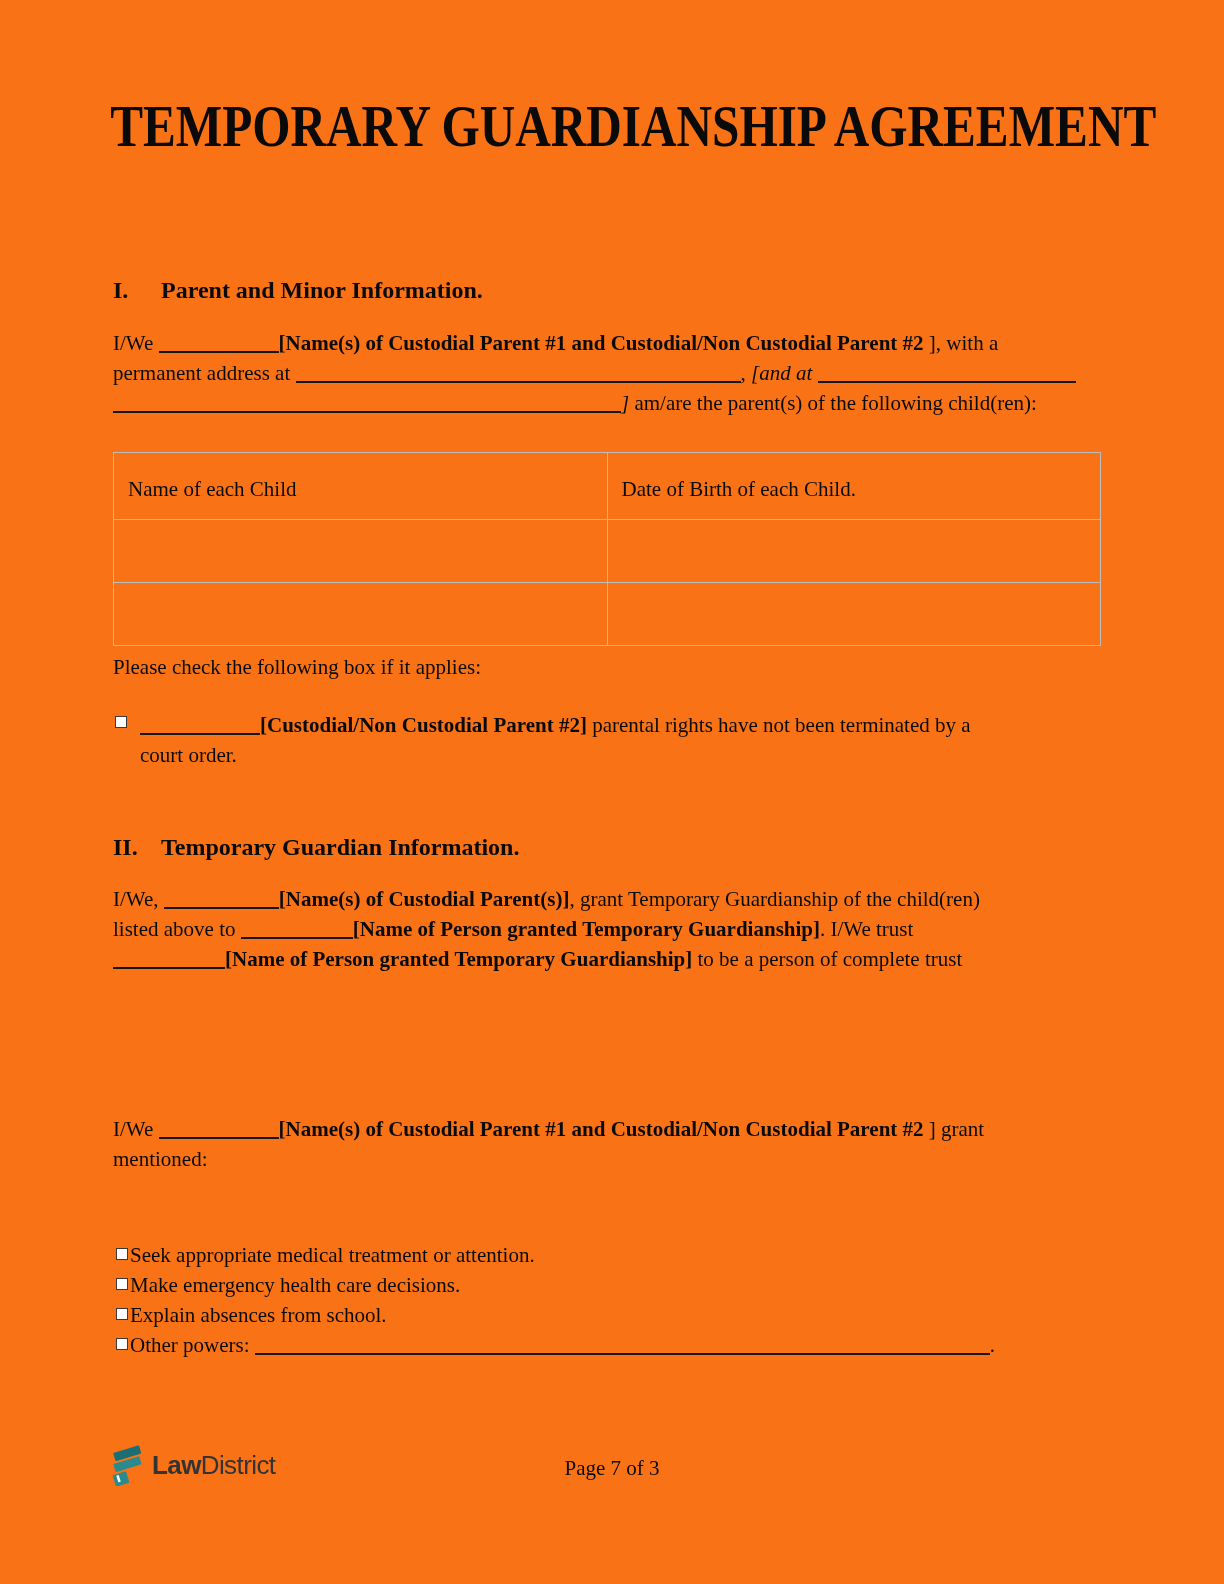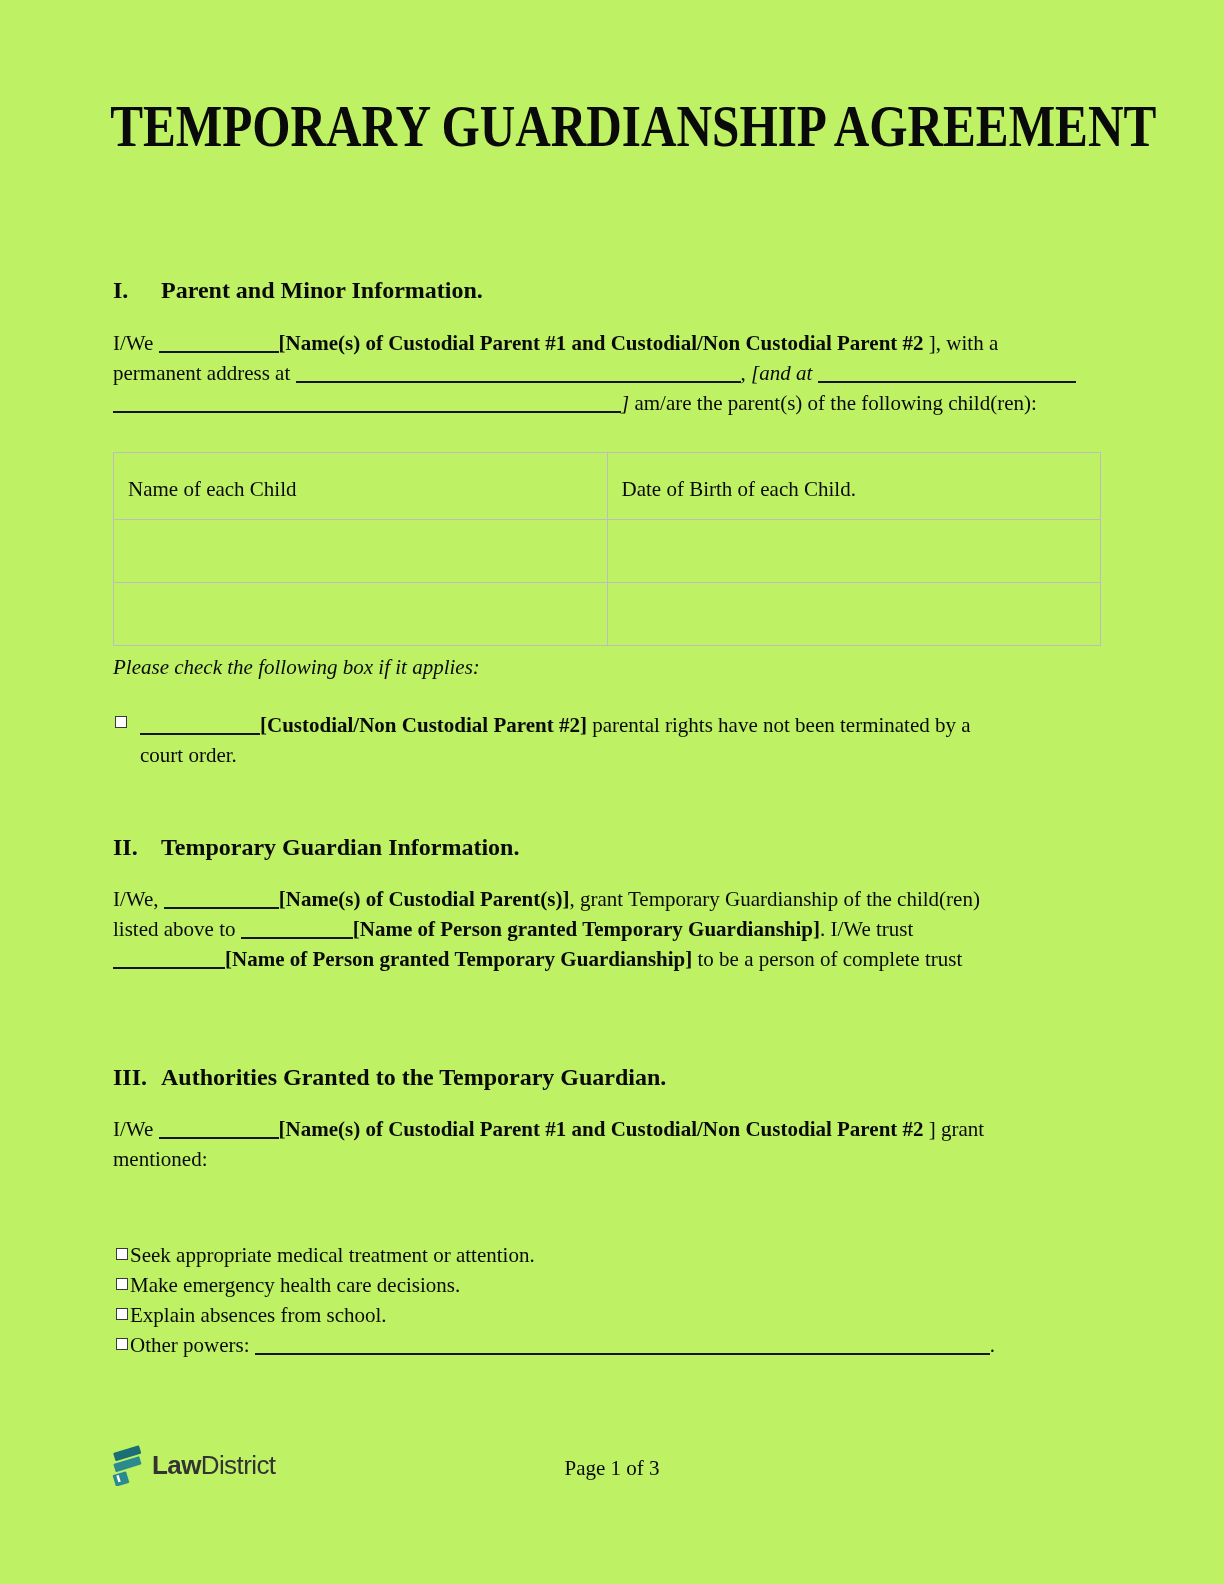--- a/index.html
+++ b/index.html
@@ -1,38 +1,38 @@
 <!DOCTYPE html>
 <html><head>
 <meta charset="utf-8">
 <style>
   html,body{margin:0;padding:0;background:#ffffff;}
   .page{
-    position:relative;width:1224px;height:1584px;background:#bef264;
+    position:relative;width:1224px;height:1584px;background:#f97316;
     font-family:"Liberation Serif","DejaVu Serif",serif;color:#0a0a0a;
     overflow:hidden;
   }
   .abs{position:absolute;}
   .doc-title{
     left:0;right:0;top:95px;text-align:center;
     font-weight:bold;font-size:60px;line-height:62px;
     transform:scaleX(0.82);transform-origin:50% 50%;
     white-space:nowrap;letter-spacing:0px;
   }
   .heading{left:113px;font-size:24px;font-weight:bold;white-space:nowrap;}
   .hnum{display:inline-block;min-width:48px;}
   .rich{left:113px;font-size:21px;line-height:30px;}
   .rich .rich-line{white-space:pre;height:30px;}
   .b{font-weight:bold;}
   .i{font-style:italic;}
   .blank{
     display:inline-block;height:16px;vertical-align:-3px;
     border-bottom:2px solid #161616;
   }
-  .prompt{left:113px;font-size:21px;white-space:nowrap;font-style:italic;}
+  .prompt{left:113px;font-size:21px;white-space:nowrap;}
   table.childtable{
     left:113px;top:452px;position:absolute;border-collapse:collapse;
     width:988px;font-size:21px;table-layout:fixed;
   }
   table.childtable th,table.childtable td{
     border:1px solid #bdbdbd;font-weight:normal;text-align:left;
     padding:6px 0 0 14px;vertical-align:middle;
   }
   table.childtable th{height:60px;}
   table.childtable td{height:56px;}
@@ -104,23 +104,20 @@
   <div class="abs heading" style="top:834px">
     <span class="hnum">II.</span><span>Temporary Guardian Information.</span>
   </div>
 
   <div class="abs rich" style="top:884px">
       <div class="rich-line"><span>I/We, </span><span class="blank" style="width: 115px;"></span><span class="b">[Name(s) of Custodial Parent(s)]</span><span>, grant Temporary Guardianship of the child(ren)</span></div>
       <div class="rich-line"><span>listed above to </span><span class="blank" style="width: 112px;"></span><span class="b">[Name of Person granted Temporary Guardianship]</span><span>. I/We trust</span></div>
       <div class="rich-line"><span class="blank" style="width: 112px;"></span><span class="b">[Name of Person granted Temporary Guardianship]</span><span> to be a person of complete trust</span></div>
     </div>
 
-  <div class="abs heading" style="top:1064px">
-    <span class="hnum">III.</span><span>Authorities Granted to the Temporary Guardian.</span>
-  </div>
 
   <div class="abs rich" style="top:1114px">
       <div class="rich-line"><span>I/We </span><span class="blank" style="width: 120px;"></span><span class="b">[Name(s) of Custodial Parent #1 and Custodial/Non Custodial Parent #2</span><span> ] grant</span></div>
       <div class="rich-line"><span>mentioned:</span></div>
     </div>
 
   <div class="abs checklist rich" style="top:1240px">
       <div class="check-row">
         <span class="cb"></span>
         <div class="rich-line"><span>Seek appropriate medical treatment or attention.</span></div>
@@ -144,15 +141,15 @@
       <g transform="rotate(-17 18 24)">
         <rect x="3" y="27" width="14" height="12" rx="1" fill="#2b8a8e"></rect>
         <rect x="6.5" y="28.5" width="2.5" height="7" fill="#ffffff"></rect>
         <rect x="7" y="16.5" width="27" height="8.5" rx="1" fill="#2b8a8e"></rect>
         <rect x="10" y="6" width="27" height="8.5" rx="1" fill="#1b6f74"></rect>
       </g>
     </svg>
     <div class="logo-text"><span class="logo-law">Law</span><span>District</span></div>
   </div>
 
-  <div class="abs pagenum">Page 1 of 3</div>
+  <div class="abs pagenum">Page 7 of 3</div>
 
 </div>
 
 </body></html>

